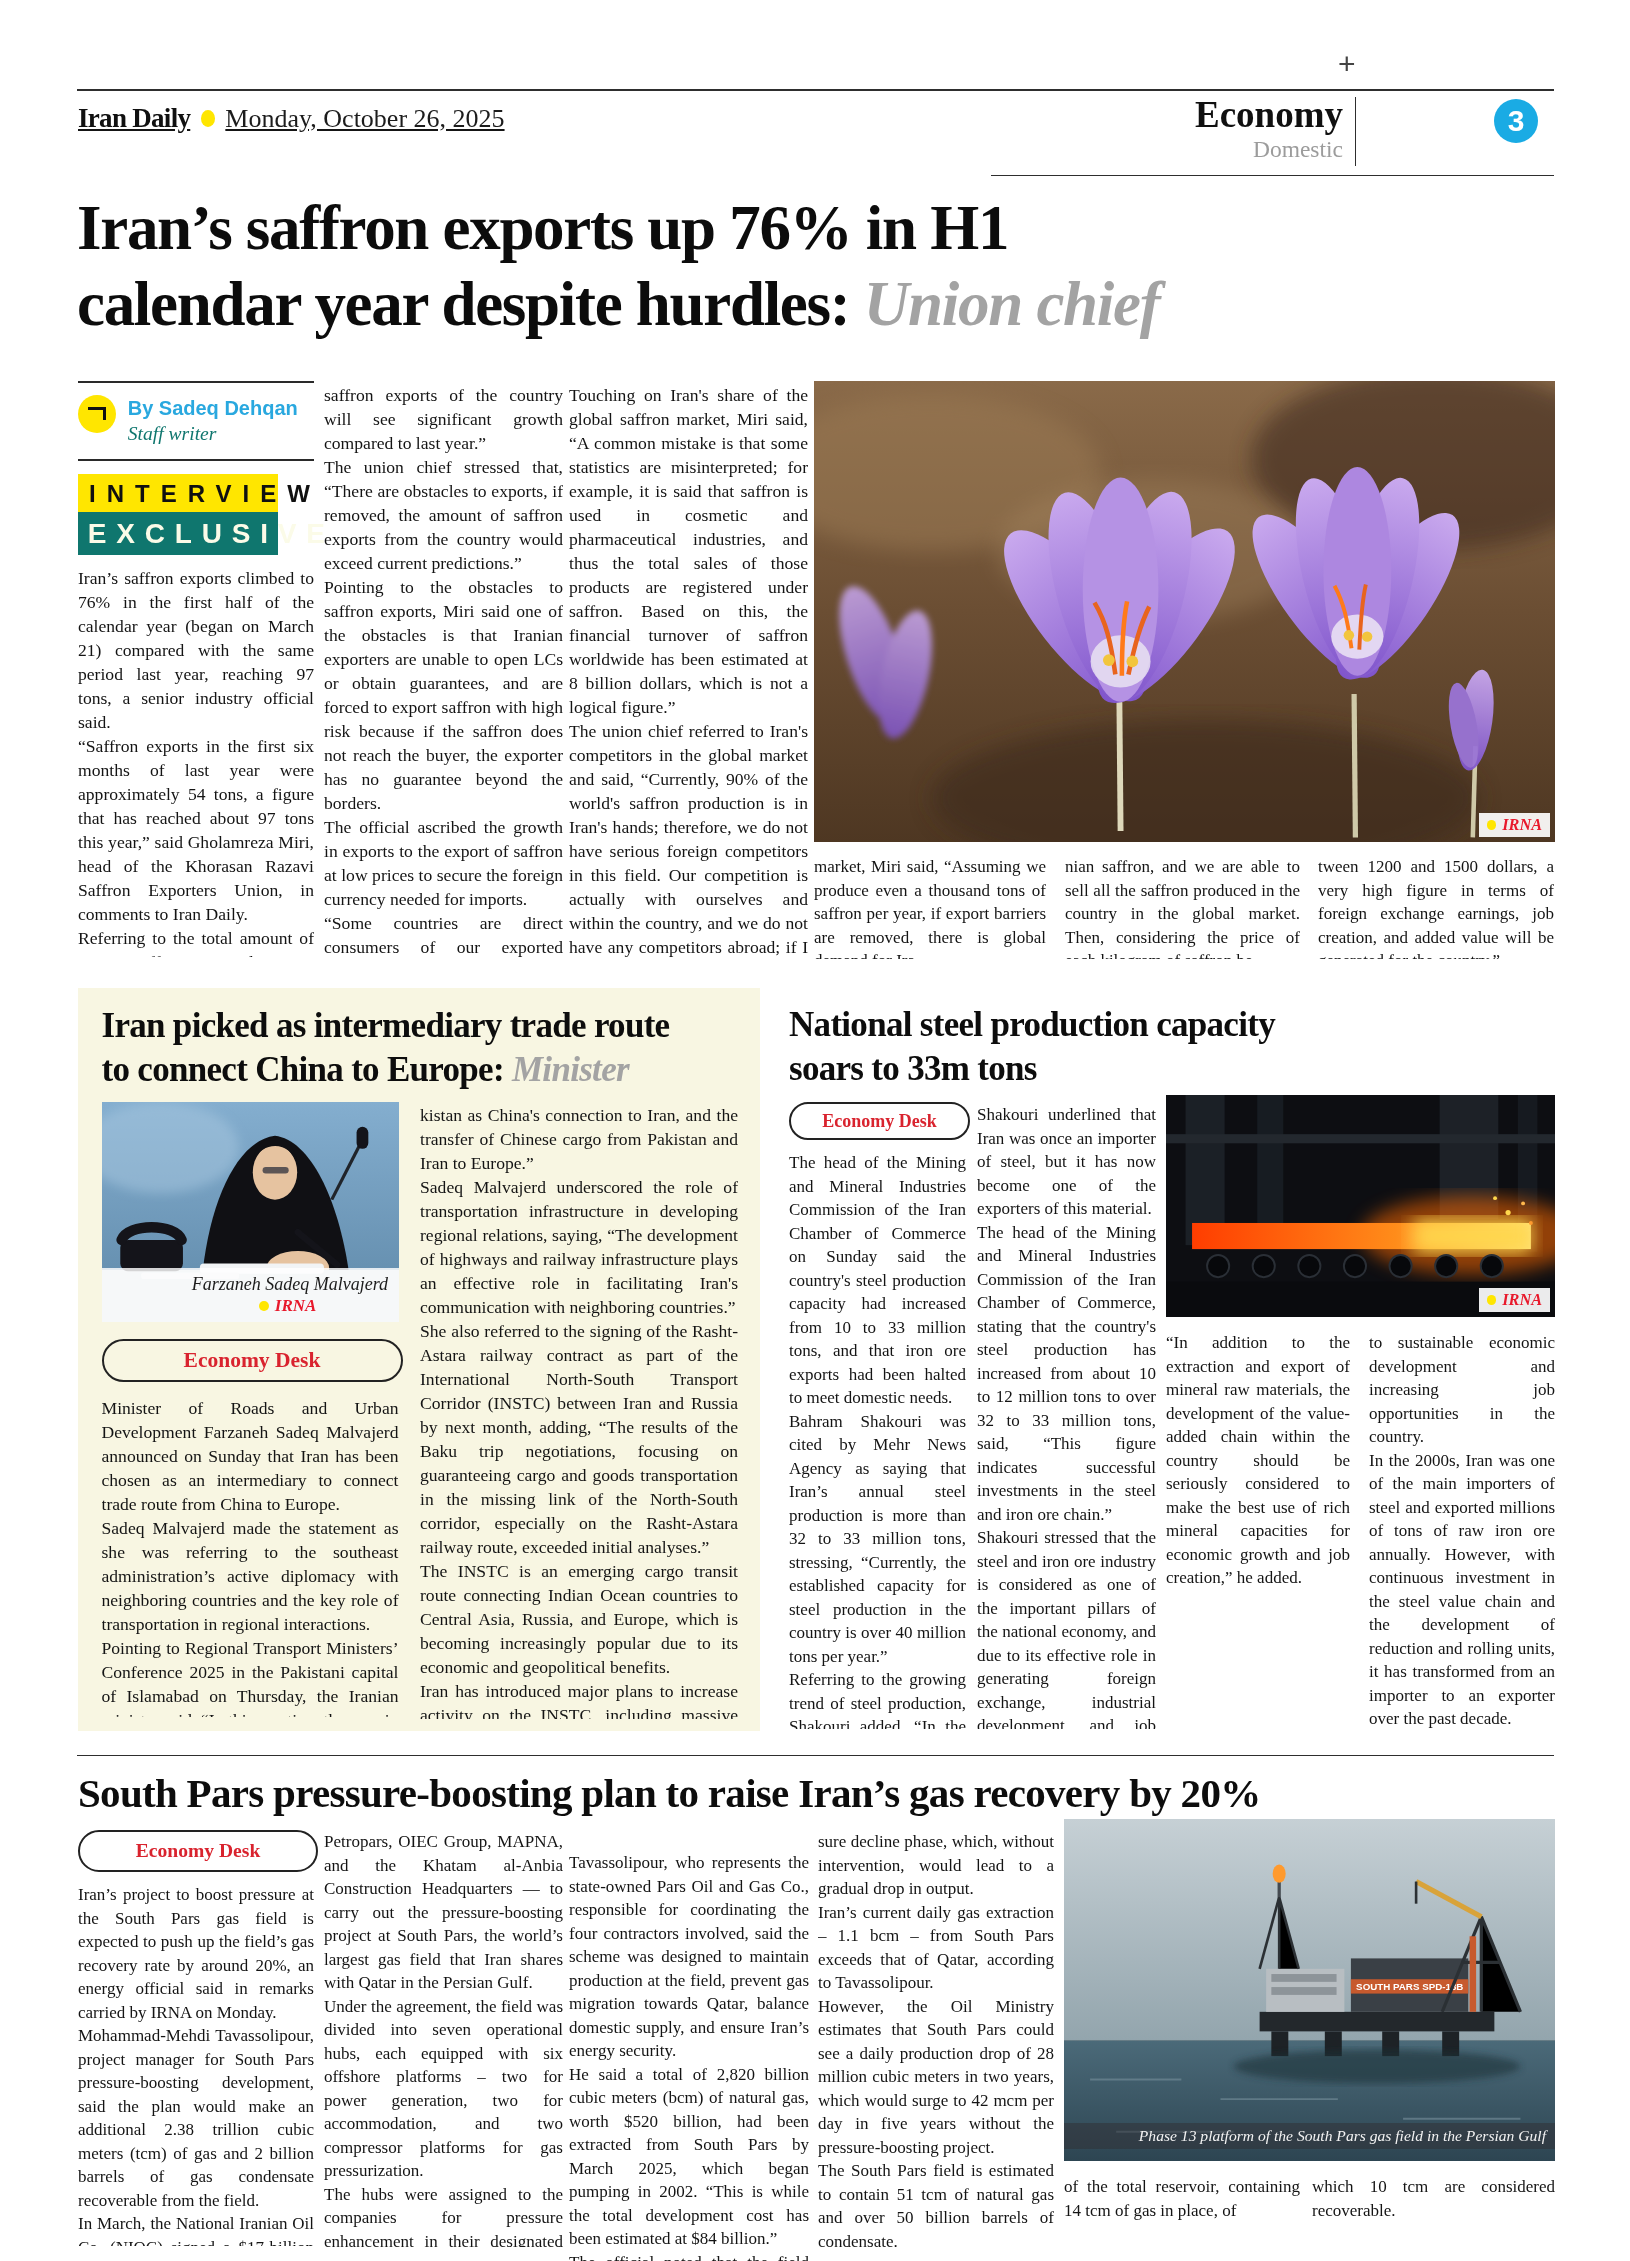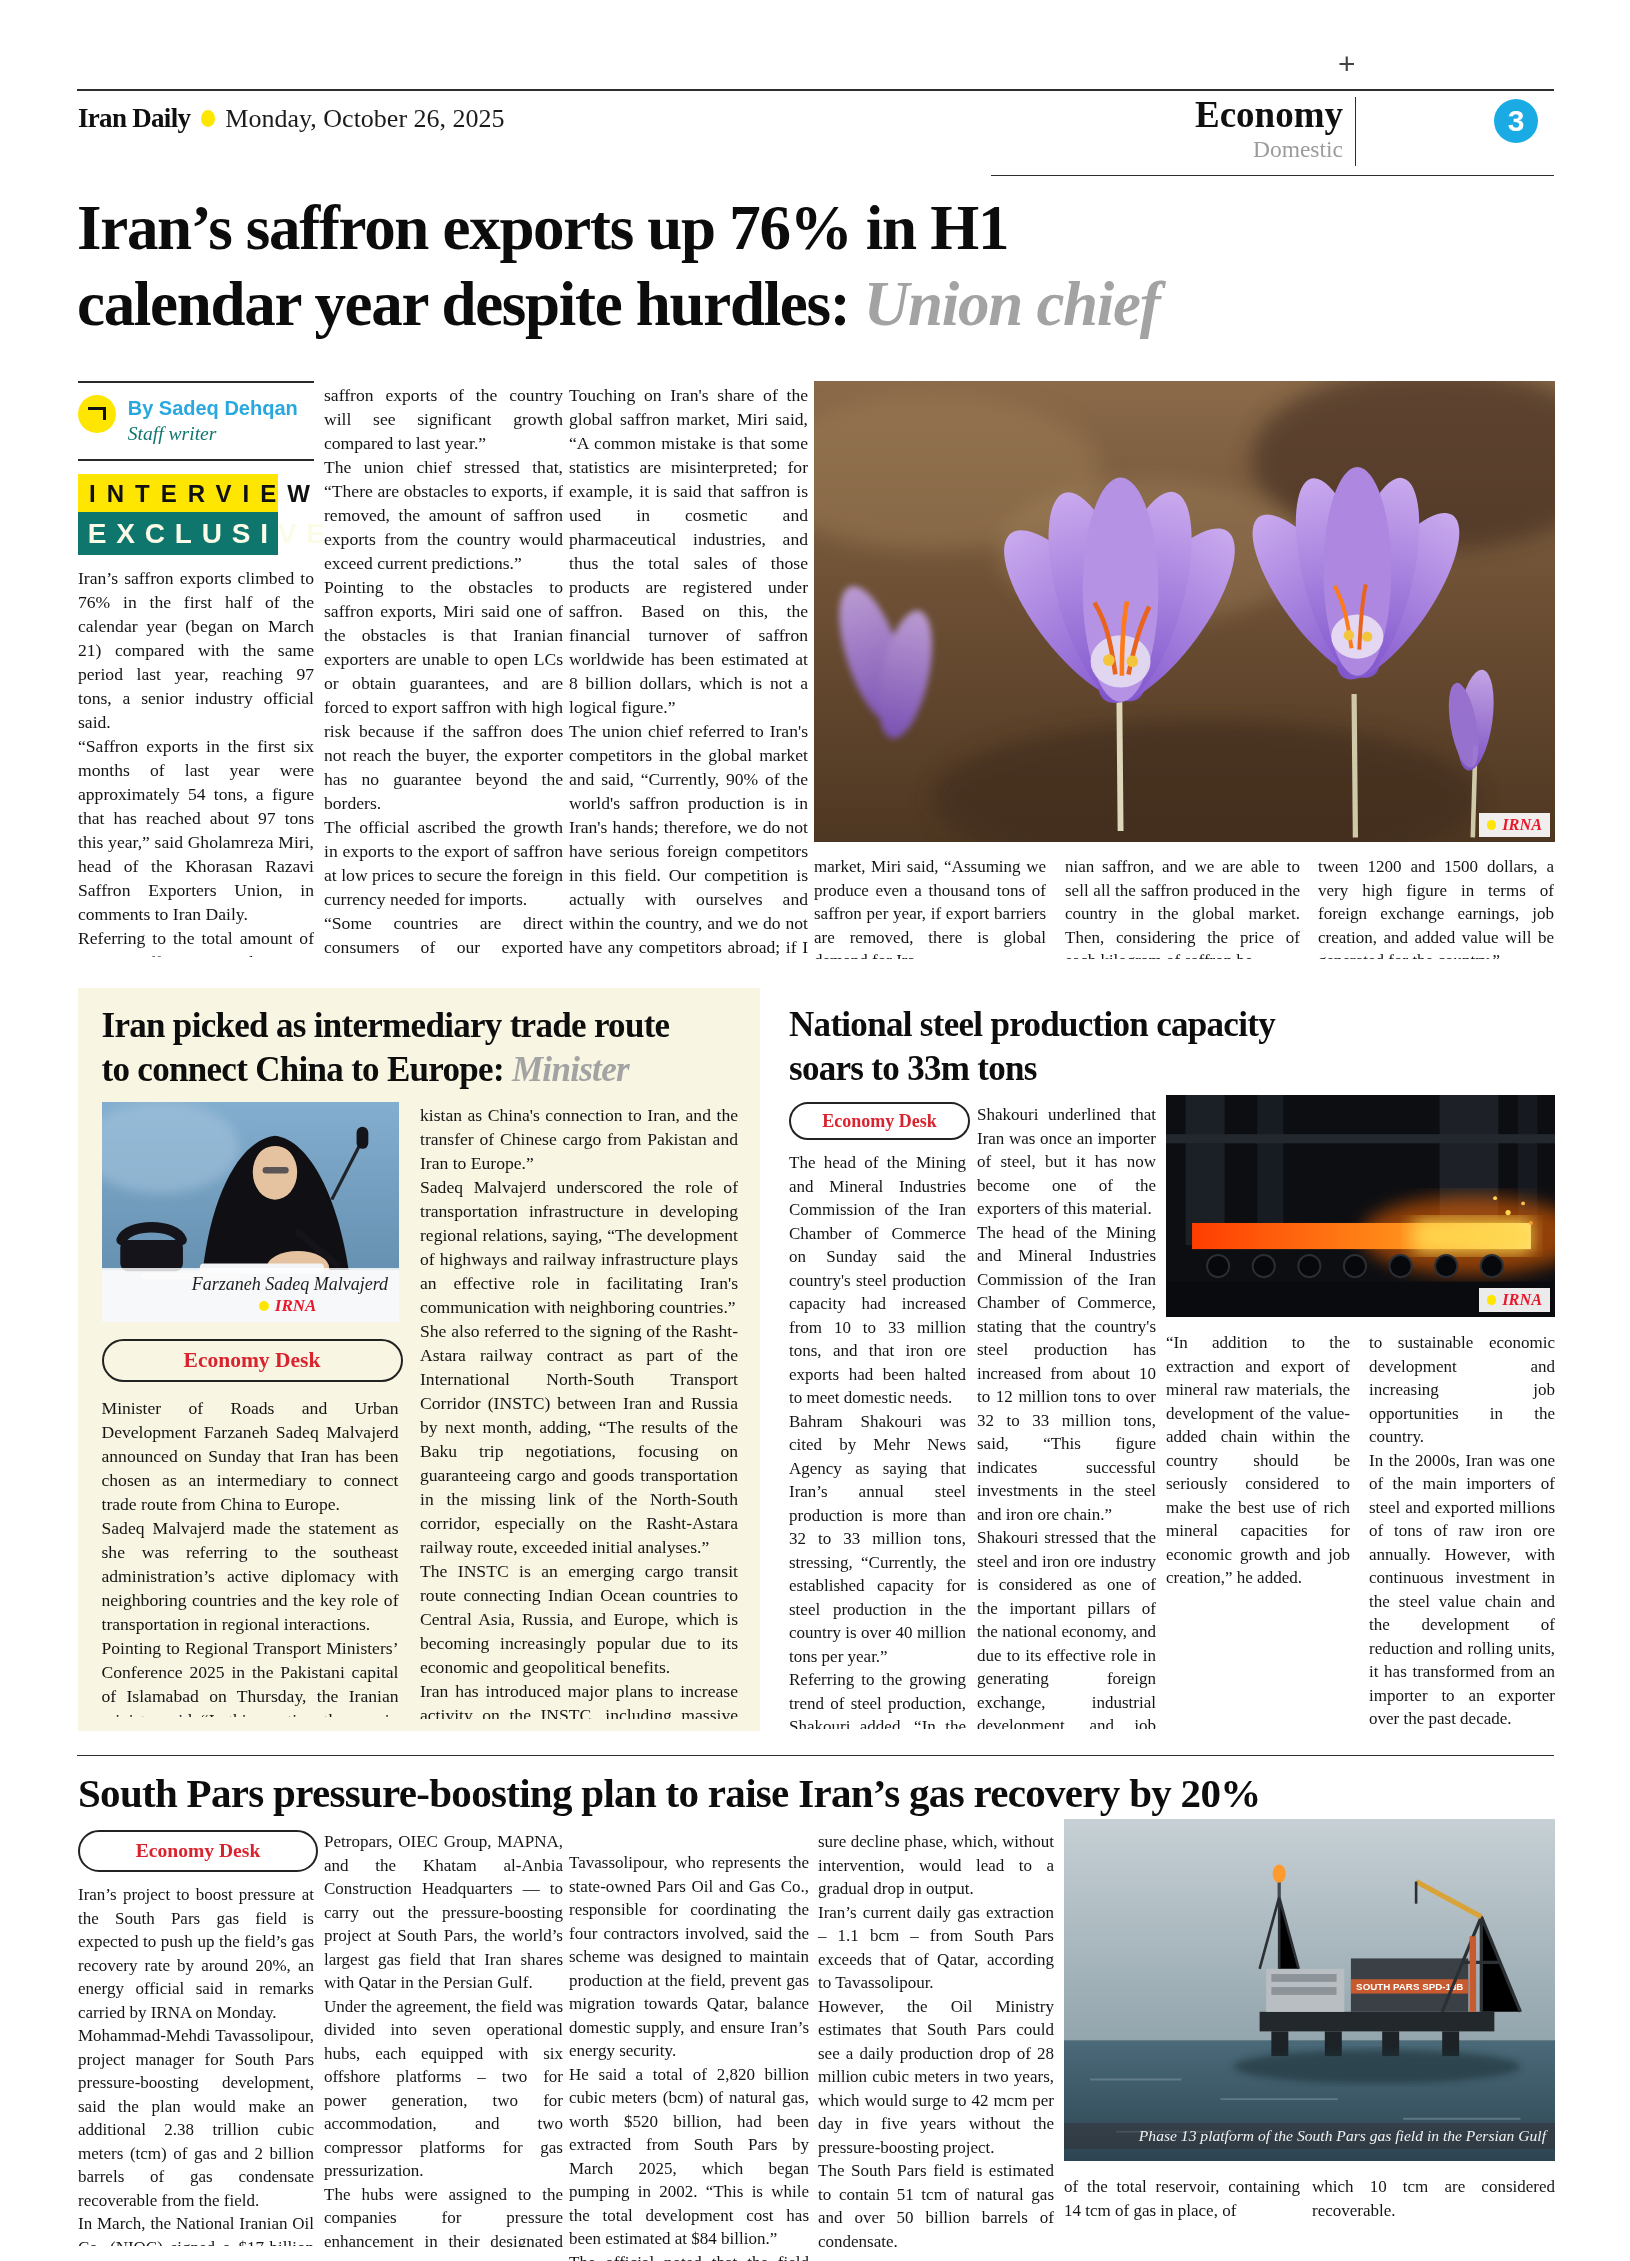--- a/index.html
+++ b/index.html
@@ -2,21 +2,21 @@
 <html style="font-size:10.4px"><head>
 <meta charset="utf-8">
 <style>
   html,body{margin:0;padding:0;background:#9a9a9a;}
   .page{position:relative;width:1630px;height:2261px;background:#ffffff;margin:0 auto;
         font-family:"Liberation Serif",serif;color:#151515;overflow:hidden;}
   .rule{position:absolute;background:#2e2e2e;height:2px;}
   .vrule{position:absolute;background:#2e2e2e;width:1.3px;}
 
   
-  .masthead-row{position:absolute;left:78px;top:103px;display:flex;align-items:center;gap:10.4px;}
+  .masthead-row{position:absolute;left:78px;top:103px;display:flex;align-items:center;gap:10.4px;text-decoration:underline;}
   .masthead{font-size:27px;font-weight:bold;letter-spacing:-0.7px;color:#101010;}
   .dot{display:inline-block;width:14.3px;height:17px;border-radius:50%;background:#ffe600;}
   .dot.sm{width:9.8px;height:9.8px;}
   .head-date{font-size:26px;color:#1c1c1c;}
   .section-block{position:absolute;left:991px;top:95px;width:352px;text-align:right;}
   .section-title{font-size:37px;font-weight:bold;color:#101010;line-height:40px;}
   .subsection{font-size:23.5px;color:#9c9c9c;line-height:29px;}
   .page-badge{position:absolute;left:1494px;top:99px;width:44px;height:44px;border-radius:50%;
               background:#1aabe4;color:#fff;font-family:"Liberation Sans",sans-serif;
               font-size:30px;font-weight:bold;display:flex;align-items:center;justify-content:center;}

